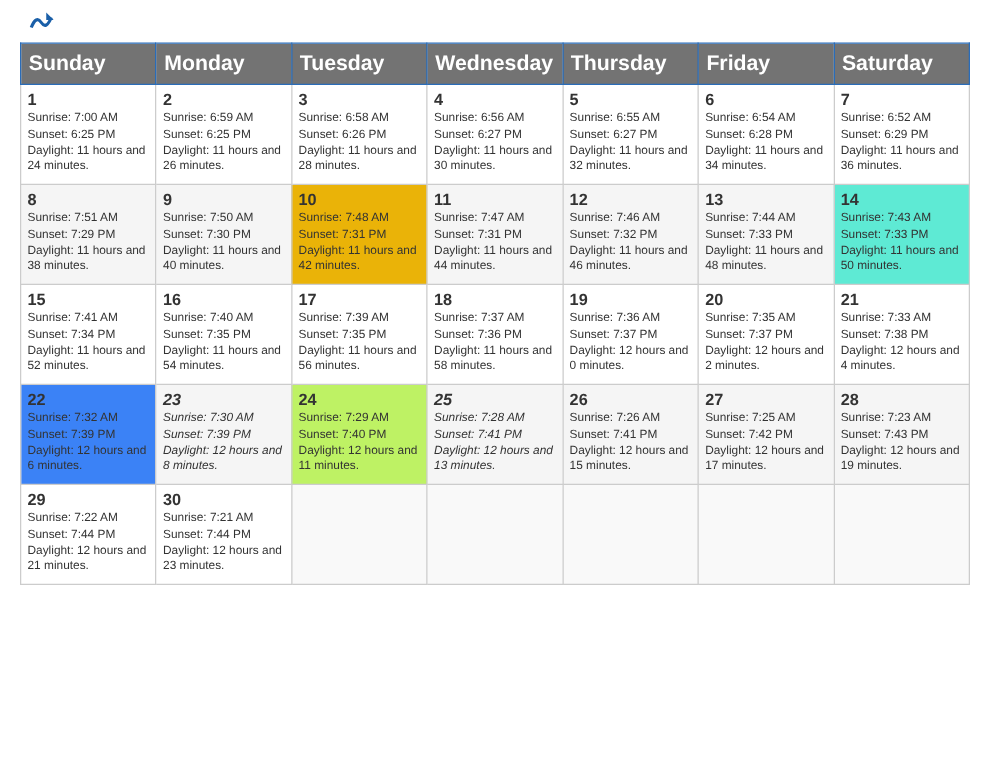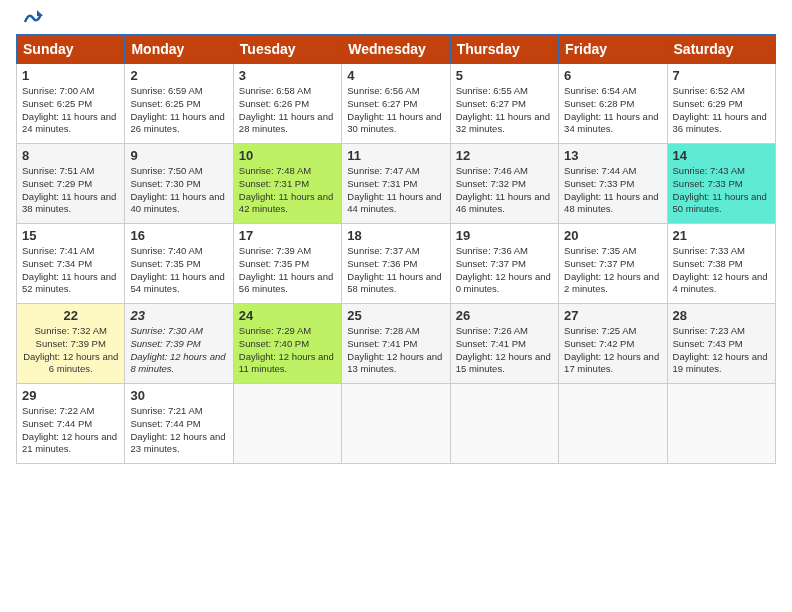--- a/index.html
+++ b/index.html
@@ -34,25 +34,25 @@
       font-size: 14px;
       color: #555;
       margin-top: 2px;
     }
     .calendar-table {
       width: 100%;
       border-collapse: collapse;
       table-layout: fixed;
     }
     .calendar-table th {
-      background-color: #c2410c;
+      background-color: #737373;
       color: #fff;
       text-align: left;
       padding: 6px 6px;
-      font-size: 14px;
+      font-size: 17px;
       font-weight: bold;
       border: 1px solid #2a6cb8;
     }
     .calendar-table td {
       border: 1px solid #ccc;
       vertical-align: top;
       padding: 4px 5px;
       font-size: 10px;
       color: #333;
       height: 80px;
@@ -178,21 +178,21 @@
           </div>
         </td>
         <td style="background: rgb(245, 245, 245);">
           <span class="day-number">9</span>
           <div class="day-info">
             Sunrise: 7:50 AM<br>
             Sunset: 7:30 PM<br>
             Daylight: 11 hours and 40 minutes.
           </div>
         </td>
-        <td style="background: #bef264;">
+        <td style="background: #eab308;">
           <span class="day-number">10</span>
           <div class="day-info">
             Sunrise: 7:48 AM<br>
             Sunset: 7:31 PM<br>
             Daylight: 11 hours and 42 minutes.
           </div>
         </td>
         <td style="background: rgb(245, 245, 245);">
           <span class="day-number">11</span>
           <div class="day-info">
@@ -278,21 +278,21 @@
         <td>
           <span class="day-number">21</span>
           <div class="day-info">
             Sunrise: 7:33 AM<br>
             Sunset: 7:38 PM<br>
             Daylight: 12 hours and 4 minutes.
           </div>
         </td>
       </tr>
       <tr>
-        <td style="background: #fef9c3; text-align: center;">
+        <td style="background: #3b82f6;">
           <span class="day-number">22</span>
           <div class="day-info">
             Sunrise: 7:32 AM<br>
             Sunset: 7:39 PM<br>
             Daylight: 12 hours and 6 minutes.
           </div>
         </td>
         <td style="background: rgb(245, 245, 245); font-style: italic;">
           <span class="day-number">23</span>
           <div class="day-info">
@@ -302,21 +302,21 @@
           </div>
         </td>
         <td style="background: #bef264;">
           <span class="day-number">24</span>
           <div class="day-info">
             Sunrise: 7:29 AM<br>
             Sunset: 7:40 PM<br>
             Daylight: 12 hours and 11 minutes.
           </div>
         </td>
-        <td style="background: rgb(245, 245, 245);">
+        <td style="background: rgb(245, 245, 245); font-style: italic;">
           <span class="day-number">25</span>
           <div class="day-info">
             Sunrise: 7:28 AM<br>
             Sunset: 7:41 PM<br>
             Daylight: 12 hours and 13 minutes.
           </div>
         </td>
         <td style="background: rgb(245, 245, 245);">
           <span class="day-number">26</span>
           <div class="day-info">

